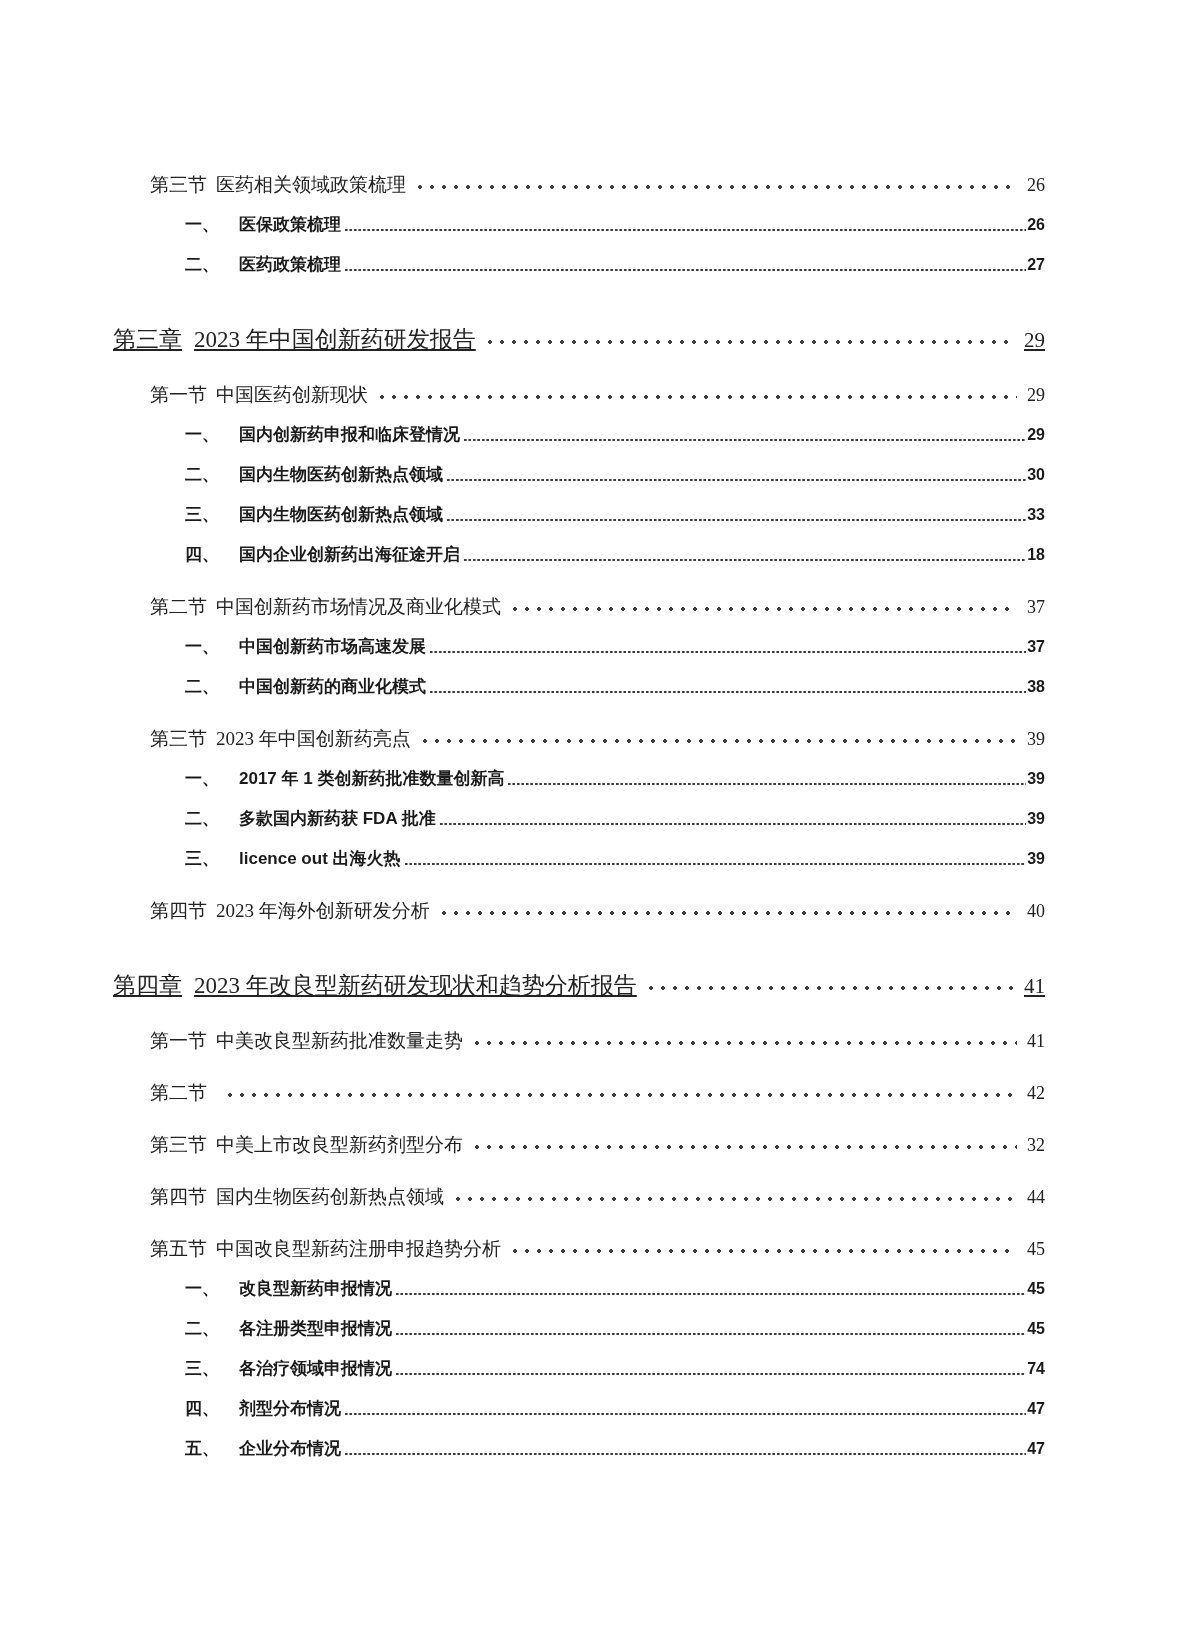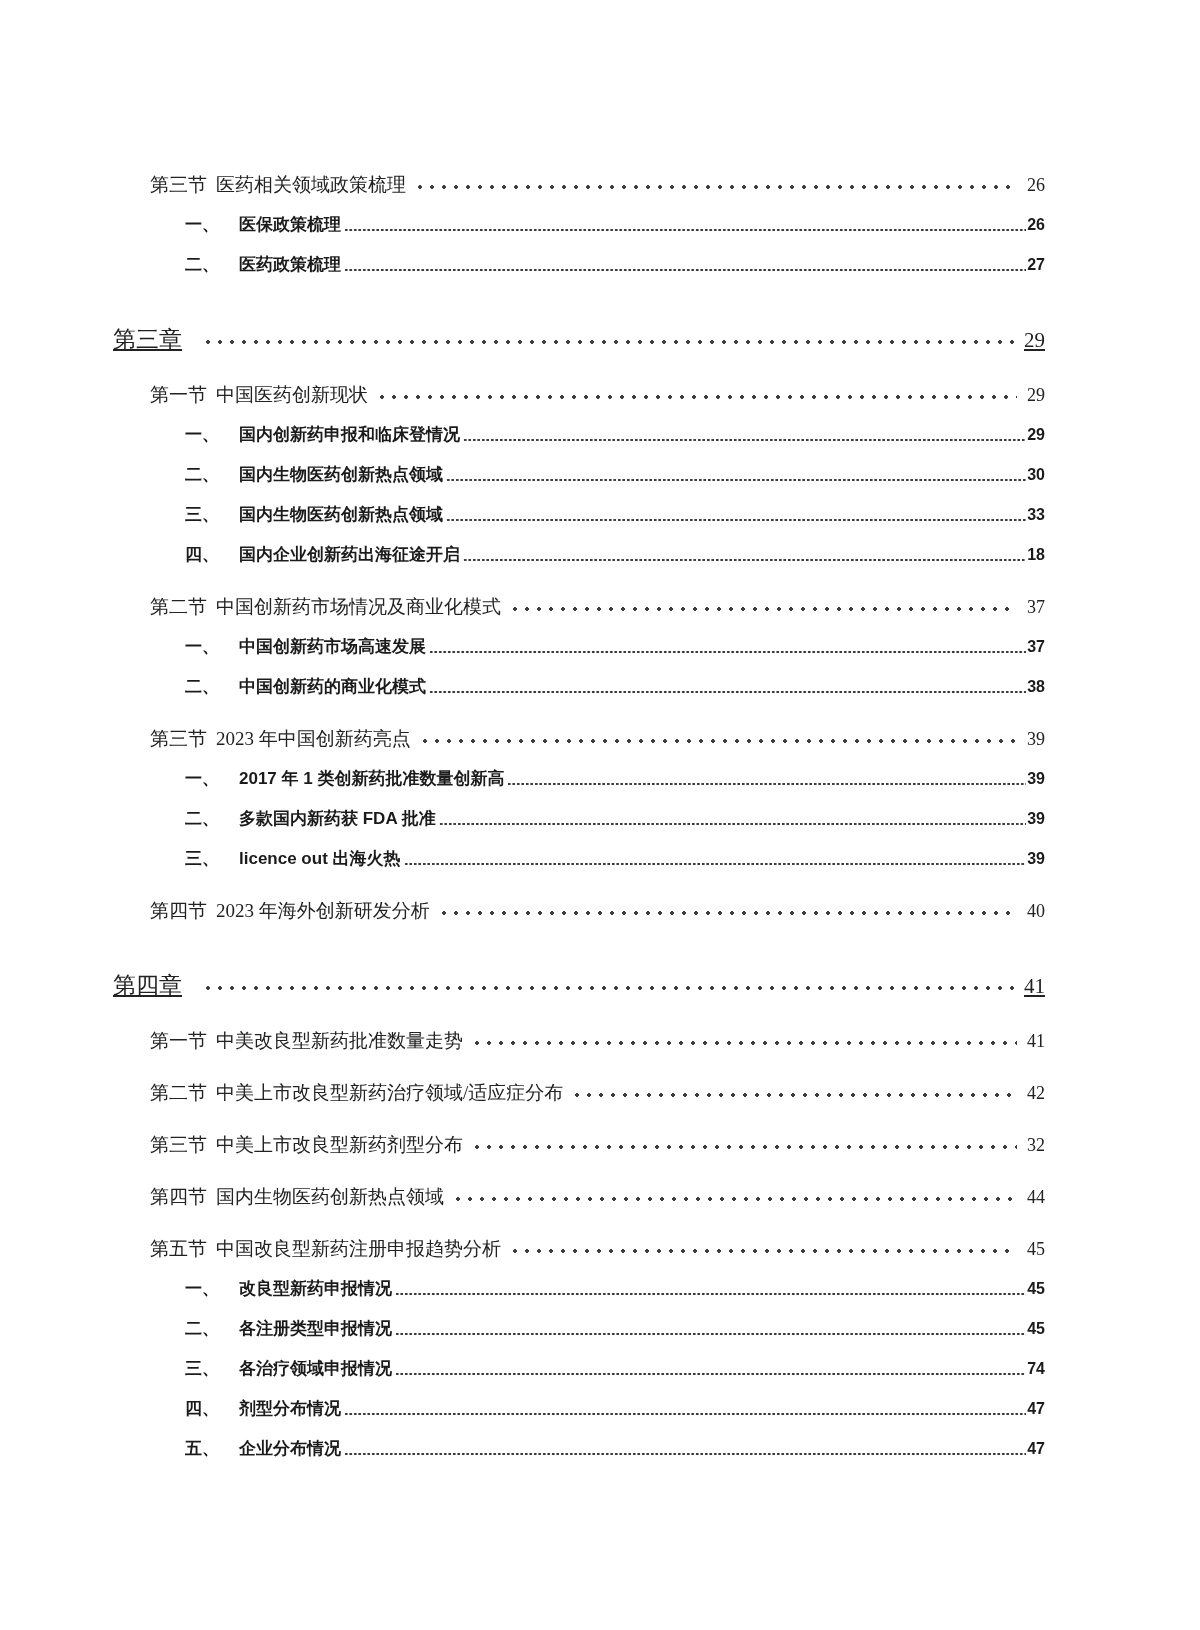--- a/index.html
+++ b/index.html
@@ -108,20 +108,21 @@
         <span class="pagenum">26</span>
       </div>
       <div class="row item">
         <span class="num">二、</span>
         <span class="title">医药政策梳理</span>
         <span class="leader"></span>
         <span class="pagenum">27</span>
       </div>
       <div class="row chapter">
         <span class="num">第三章</span>
+        <span class="title">2023 年中国创新药研发报告</span>
         <span class="leader"></span>
         <span class="pagenum">29</span>
       </div>
       <div class="row section">
         <span class="num">第一节</span>
         <span class="title">中国医药创新现状</span>
         <span class="leader"></span>
         <span class="pagenum">29</span>
       </div>
       <div class="row item">
@@ -191,32 +192,32 @@
         <span class="pagenum">39</span>
       </div>
       <div class="row section">
         <span class="num">第四节</span>
         <span class="title">2023 年海外创新研发分析</span>
         <span class="leader"></span>
         <span class="pagenum">40</span>
       </div>
       <div class="row chapter">
         <span class="num">第四章</span>
+        <span class="title">2023 年改良型新药研发现状和趋势分析报告</span>
         <span class="leader"></span>
         <span class="pagenum">41</span>
       </div>
       <div class="row section">
         <span class="num">第一节</span>
         <span class="title">中美改良型新药批准数量走势</span>
         <span class="leader"></span>
         <span class="pagenum">41</span>
       </div>
       <div class="row section">
         <span class="num">第二节</span>
-        <span class="title">中美上市改良型新药治疗领域/适应症分布</span>
         <span class="leader"></span>
         <span class="pagenum">42</span>
       </div>
       <div class="row section">
         <span class="num">第三节</span>
         <span class="title">中美上市改良型新药剂型分布</span>
         <span class="leader"></span>
         <span class="pagenum">32</span>
       </div>
       <div class="row section">

